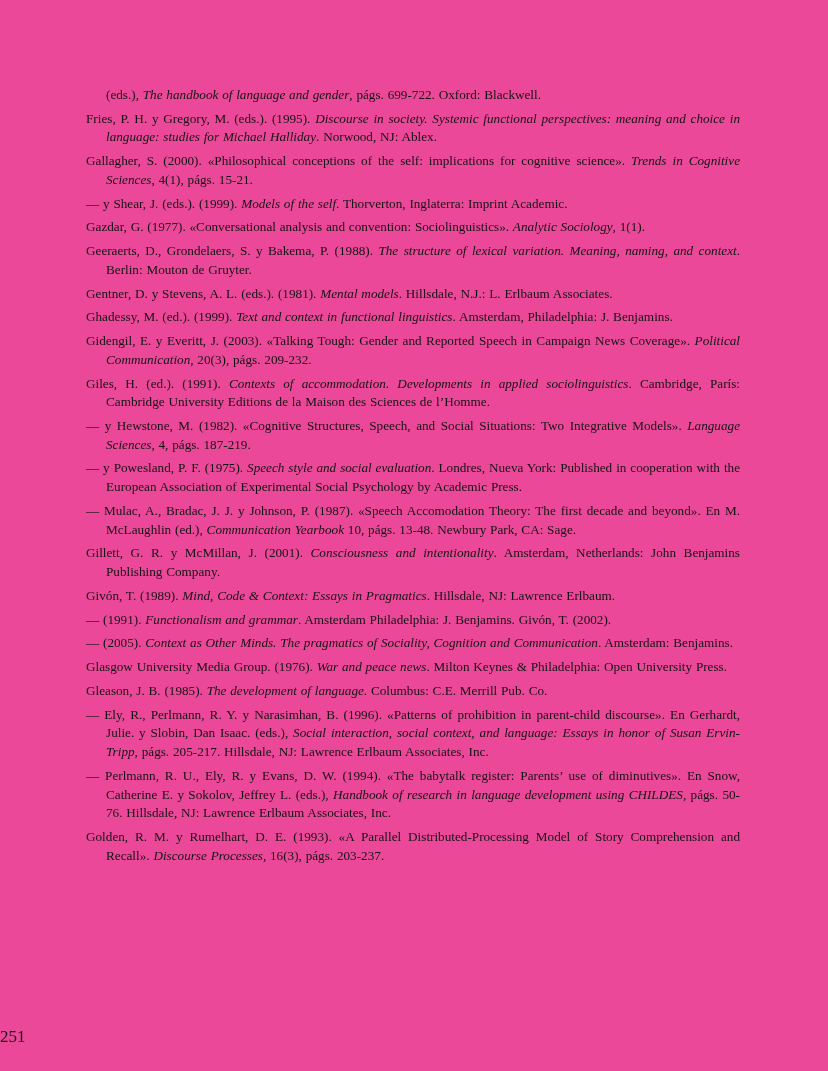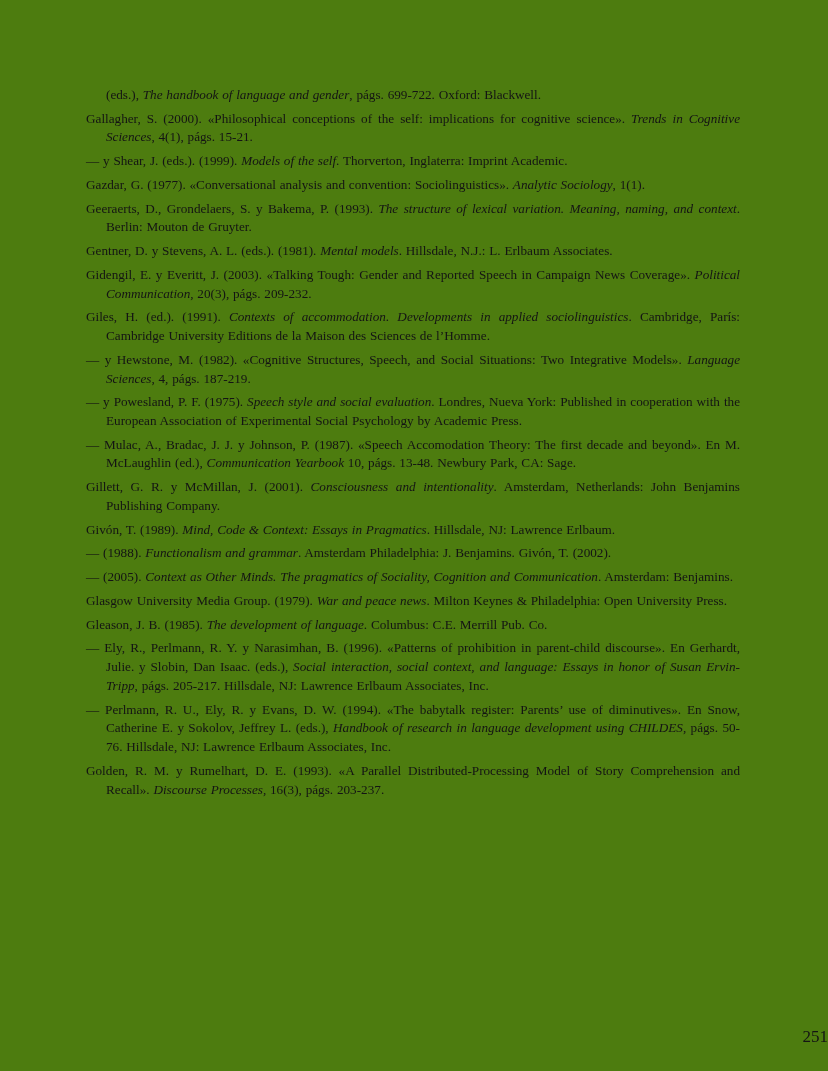--- a/index.html
+++ b/index.html
@@ -1,21 +1,21 @@
 <!DOCTYPE html>
 <html><head>
 <meta charset="utf-8">
 <style>
   html, body { margin: 0; padding: 0; background: #ffffff; }
   .page {
     position: relative;
     width: 828px;
     height: 1071px;
     margin: 0 auto;
-    background: #4d7c0f;
+    background: #ec4899;
     font-family: "Liberation Serif", serif;
     font-size: 13.2px;
     color: #141414;
     box-sizing: border-box;
     overflow: hidden;
   }
   .content {
     position: absolute;
     top: 86px;
     left: 86px;
@@ -31,47 +31,49 @@
   }
   p.ref.continuation {
     text-indent: 0;
   }
   .it { font-style: italic; }
   .page-number {
     position: absolute;
     bottom: 24px;
     left: 0;
     right: 0;
-    text-align: right;
+    text-align: left;
     font-size: 17px;
     color: #141414;
   }
 </style>
 </head>
 <body>
 
 <div class="page">
   <div class="content">
     <div>
         <p class="ref continuation"><span>(eds.), </span><span class="it">The handbook of language and gender</span><span>, págs. 699-722. Oxford: Blackwell.</span></p>
+        <p class="ref"><span>Fries, P. H. y Gregory, M. (eds.). (1995). </span><span class="it">Discourse in society. Systemic functional perspectives: meaning and choice in language: studies for Michael Halliday</span><span>. Norwood, NJ: Ablex.</span></p>
         <p class="ref"><span>Gallagher, S. (2000). «Philosophical conceptions of the self: implications for cognitive science». </span><span class="it">Trends in Cognitive Sciences</span><span>, 4(1), págs. 15-21.</span></p>
         <p class="ref"><span>— y Shear, J. (eds.). (1999). </span><span class="it">Models of the self</span><span>. Thorverton, Inglaterra: Imprint Academic.</span></p>
         <p class="ref"><span>Gazdar, G. (1977). «Conversational analysis and convention: Sociolinguistics». </span><span class="it">Analytic Sociology</span><span>, 1(1).</span></p>
-        <p class="ref"><span>Geeraerts, D., Grondelaers, S. y Bakema, P. (1993). </span><span class="it">The structure of lexical variation. Meaning, naming, and context</span><span>. Berlin: Mouton de Gruyter.</span></p>
+        <p class="ref"><span>Geeraerts, D., Grondelaers, S. y Bakema, P. (1988). </span><span class="it">The structure of lexical variation. Meaning, naming, and context</span><span>. Berlin: Mouton de Gruyter.</span></p>
         <p class="ref"><span>Gentner, D. y Stevens, A. L. (eds.). (1981). </span><span class="it">Mental models</span><span>. Hillsdale, N.J.: L. Erlbaum Associates.</span></p>
+        <p class="ref"><span>Ghadessy, M. (ed.). (1999). </span><span class="it">Text and context in functional linguistics</span><span>. Amsterdam, Philadelphia: J. Benjamins.</span></p>
         <p class="ref"><span>Gidengil, E. y Everitt, J. (2003). «Talking Tough: Gender and Reported Speech in Campaign News Coverage». </span><span class="it">Political Communication</span><span>, 20(3), págs. 209-232.</span></p>
         <p class="ref"><span>Giles, H. (ed.). (1991). </span><span class="it">Contexts of accommodation. Developments in applied sociolinguistics</span><span>. Cambridge, París: Cambridge University Editions de la Maison des Sciences de l’Homme.</span></p>
         <p class="ref"><span>— y Hewstone, M. (1982). «Cognitive Structures, Speech, and Social Situations: Two Integrative Models». </span><span class="it">Language Sciences</span><span>, 4, págs. 187-219.</span></p>
         <p class="ref"><span>— y Powesland, P. F. (1975). </span><span class="it">Speech style and social evaluation</span><span>. Londres, Nueva York: Published in cooperation with the European Association of Experimental Social Psychology by Academic Press.</span></p>
         <p class="ref"><span>— Mulac, A., Bradac, J. J. y Johnson, P. (1987). «Speech Accomodation Theory: The first decade and beyond». En M. McLaughlin (ed.), </span><span class="it">Communication Yearbook</span><span> 10, págs. 13-48. Newbury Park, CA: Sage.</span></p>
         <p class="ref"><span>Gillett, G. R. y McMillan, J. (2001). </span><span class="it">Consciousness and intentionality</span><span>. Amsterdam, Netherlands: John Benjamins Publishing Company.</span></p>
         <p class="ref"><span>Givón, T. (1989). </span><span class="it">Mind, Code &amp; Context: Essays in Pragmatics</span><span>. Hillsdale, NJ: Lawrence Erlbaum.</span></p>
-        <p class="ref"><span>— (1988). </span><span class="it">Functionalism and grammar</span><span>. Amsterdam Philadelphia: J. Benjamins. Givón, T. (2002).</span></p>
+        <p class="ref"><span>— (1991). </span><span class="it">Functionalism and grammar</span><span>. Amsterdam Philadelphia: J. Benjamins. Givón, T. (2002).</span></p>
         <p class="ref"><span>— (2005). </span><span class="it">Context as Other Minds. The pragmatics of Sociality, Cognition and Communication</span><span>. Amsterdam: Benjamins.</span></p>
-        <p class="ref"><span>Glasgow University Media Group. (1979). </span><span class="it">War and peace news</span><span>. Milton Keynes &amp; Philadelphia: Open University Press.</span></p>
+        <p class="ref"><span>Glasgow University Media Group. (1976). </span><span class="it">War and peace news</span><span>. Milton Keynes &amp; Philadelphia: Open University Press.</span></p>
         <p class="ref"><span>Gleason, J. B. (1985). </span><span class="it">The development of language</span><span>. Columbus: C.E. Merrill Pub. Co.</span></p>
         <p class="ref"><span>— Ely, R., Perlmann, R. Y. y Narasimhan, B. (1996). «Patterns of prohibition in parent-child discourse». En Gerhardt, Julie. y Slobin, Dan Isaac. (eds.), </span><span class="it">Social interaction, social context, and language: Essays in honor of Susan Ervin-Tripp</span><span>, págs. 205-217. Hillsdale, NJ: Lawrence Erlbaum Associates, Inc.</span></p>
         <p class="ref"><span>— Perlmann, R. U., Ely, R. y Evans, D. W. (1994). «The babytalk register: Parents’ use of diminutives». En Snow, Catherine E. y Sokolov, Jeffrey L. (eds.), </span><span class="it">Handbook of research in language development using CHILDES</span><span>, págs. 50-76. Hillsdale, NJ: Lawrence Erlbaum Associates, Inc.</span></p>
         <p class="ref"><span>Golden, R. M. y Rumelhart, D. E. (1993). «A Parallel Distributed-Processing Model of Story Comprehension and Recall». </span><span class="it">Discourse Processes</span><span>, 16(3), págs. 203-237.</span></p>
       </div>
   </div>
   <div class="page-number">251</div>
 </div>
 
 </body></html>

